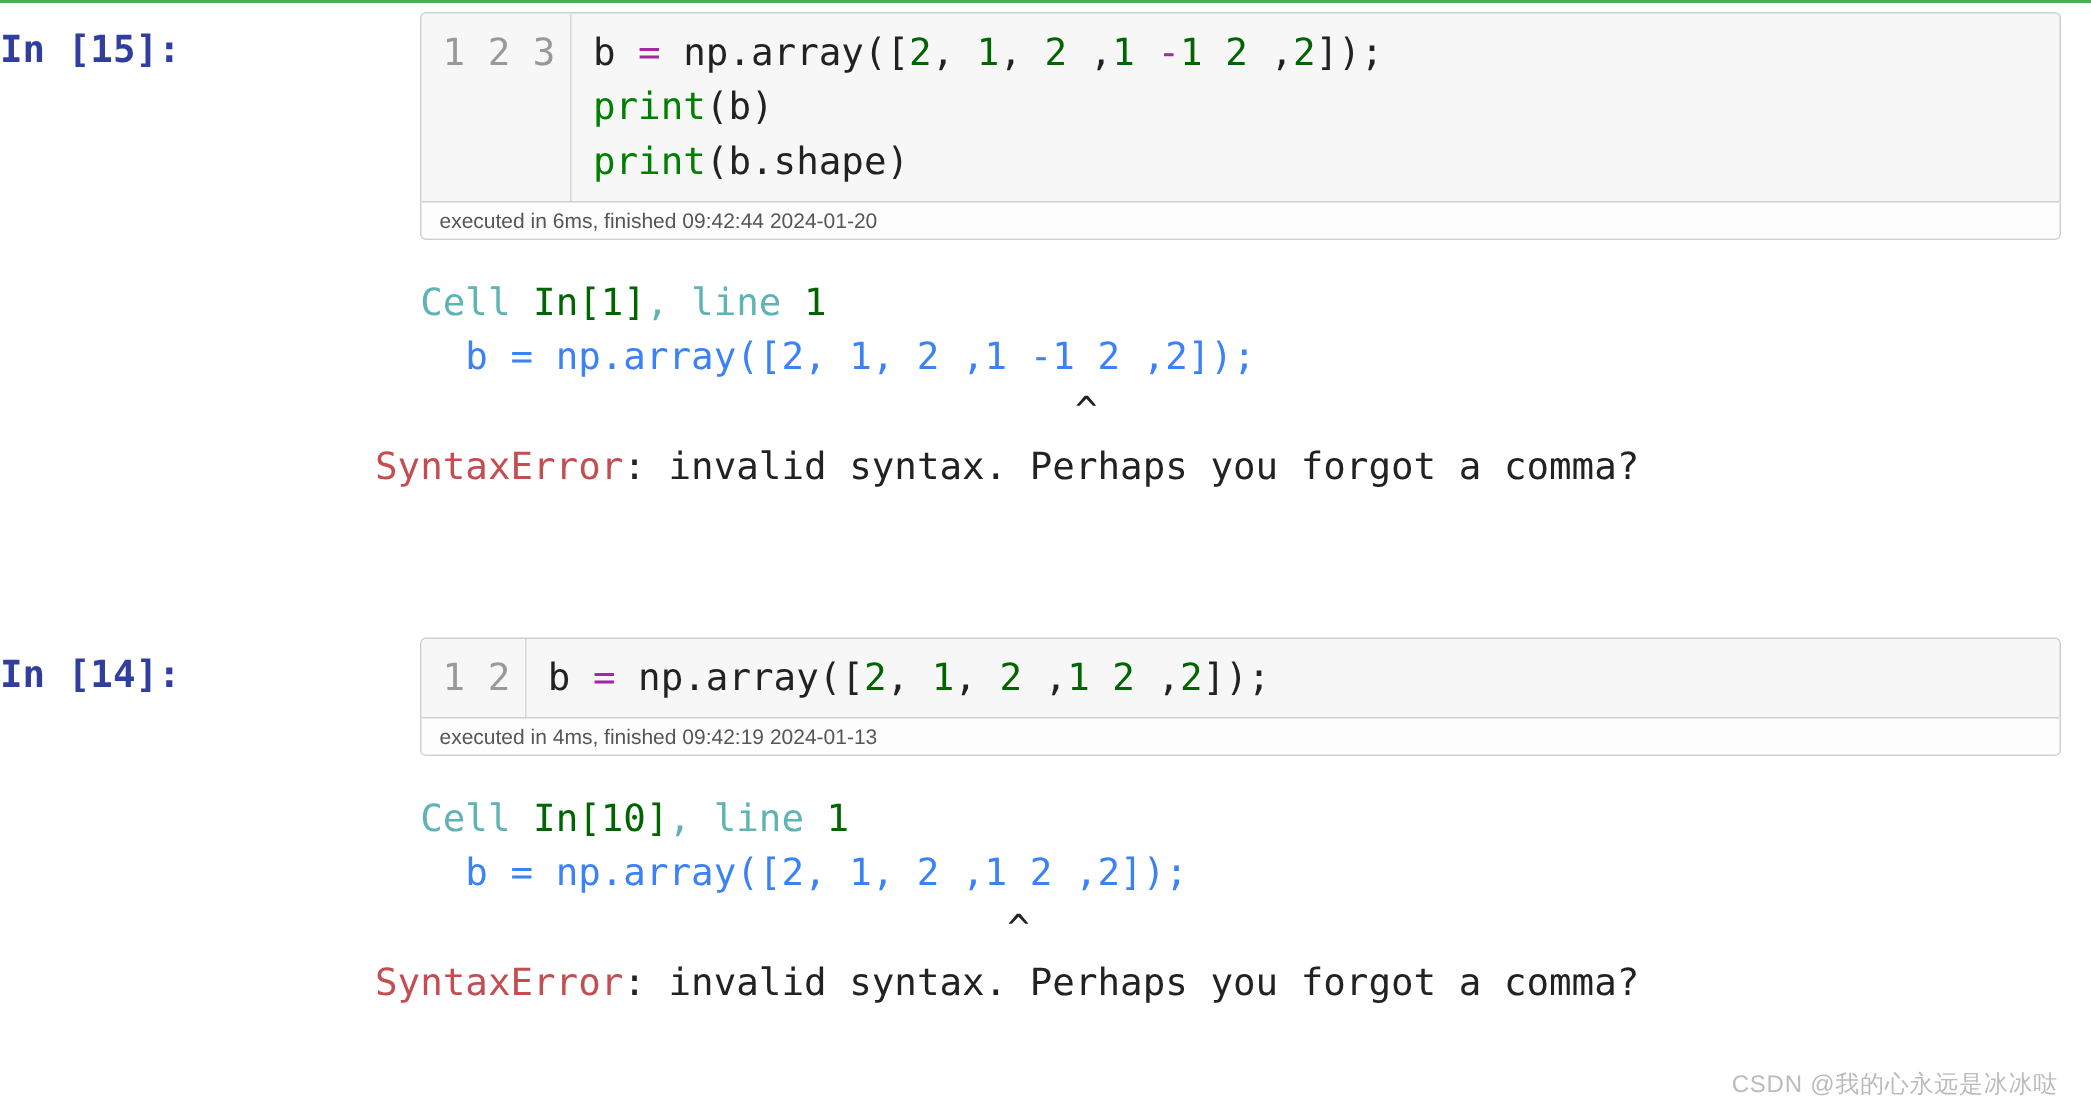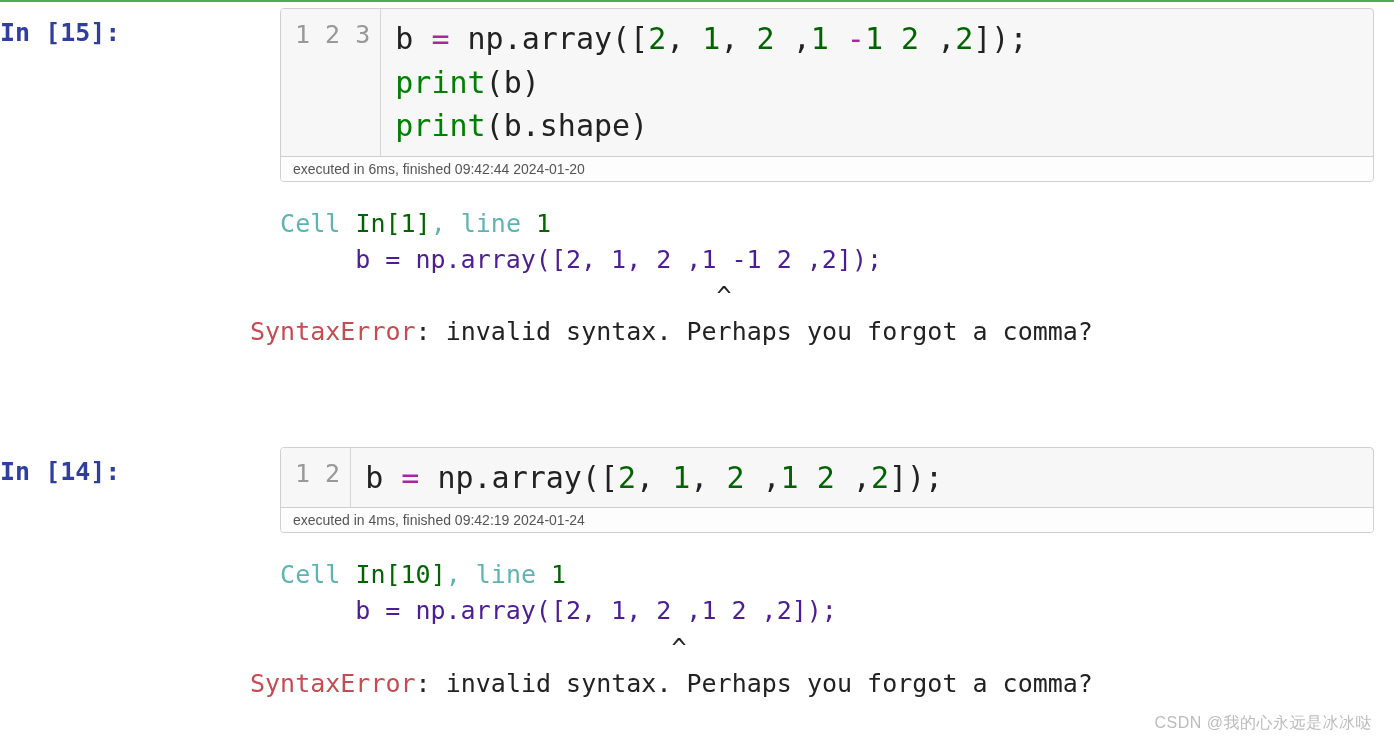--- a/index.html
+++ b/index.html
@@ -51,21 +51,21 @@
     background: #f7f7f7;
     border-right: 1px solid #d6d6d6;
     padding: 8px 10px 8px 14px;
     text-align: right;
     color: #999;
     font-size: 25px;
     line-height: 1.45;
   }
   .code-lines {
     padding: 8px 14px;
-    font-size: 30px;
+    font-size: 25px;
     line-height: 1.45;
     white-space: pre;
   }
   .exec-bar {
     border-top: 1px solid #cfcfcf;
     background: #fdfdfd;
     padding: 4px 12px;
     font-family: -apple-system, BlinkMacSystemFont, "Segoe UI", Helvetica, Arial, sans-serif;
     font-size: 14px;
     color: #555;
@@ -77,21 +77,21 @@
   .tok-punct { color: #222; }
   .output {
     padding: 24px 0 0 250px;
     font-size: 25px;
     line-height: 1.45;
     white-space: pre;
     font-family: "Menlo","Monaco","Consolas", monospace;
   }
   .out-cell { color: #5fb3b3; }
   .out-in { color: #006400; }
-  .out-err-line { color: #4c1d95; margin-left: 45px; }
+  .out-err-line { color: #3b82f6; }
   .out-caret { color: #222; }
   .out-errname { color: #c44d52; }
   .out-msg { color: #222; }
   .spacer {
     height: 90px;
   }
   .watermark {
     position: fixed;
     right: 22px;
     bottom: 8px;
@@ -137,21 +137,21 @@
     <span class="prompt-in">In </span><span class="prompt-num">[14]:</span>
   </div>
   <div class="code-area-wrap">
     <div class="code-box">
       <div class="code-inner">
         <div class="gutter">1
 2</div>
         <div class="code-lines"><span class="tok-name">b</span><span class="tok-op"> = </span><span class="tok-name">np</span><span class="tok-punct">.</span><span class="tok-name">array</span><span class="tok-punct">([</span><span class="tok-num">2</span><span class="tok-punct">, </span><span class="tok-num">1</span><span class="tok-punct">, </span><span class="tok-num">2</span><span class="tok-punct"> ,</span><span class="tok-num">1</span><span> </span><span class="tok-num">2</span><span class="tok-punct"> ,</span><span class="tok-num">2</span><span class="tok-punct">]);</span>
 <span></span></div>
       </div>
-      <div class="exec-bar">executed in 4ms, finished 09:42:19 2024-01-24</div>
+      <div class="exec-bar">executed in 4ms, finished 09:42:19 2024-01-13</div>
     </div>
   </div>
 </div>
 
 <div class="output">  <span class="out-cell">Cell </span><span class="out-in">In[10]</span><span class="out-cell">, line </span><span class="out-in">1</span>
 <span>    </span><span class="out-err-line">b = np.array([2, 1, 2 ,1 2 ,2]);</span>
 <span class="out-caret">                            ^</span>
 <span class="out-errname">SyntaxError</span><span class="out-msg">: </span><span class="out-msg">invalid syntax. Perhaps you forgot a comma?</span></div>
 
 <div class="watermark">CSDN @我的心永远是冰冰哒</div>

